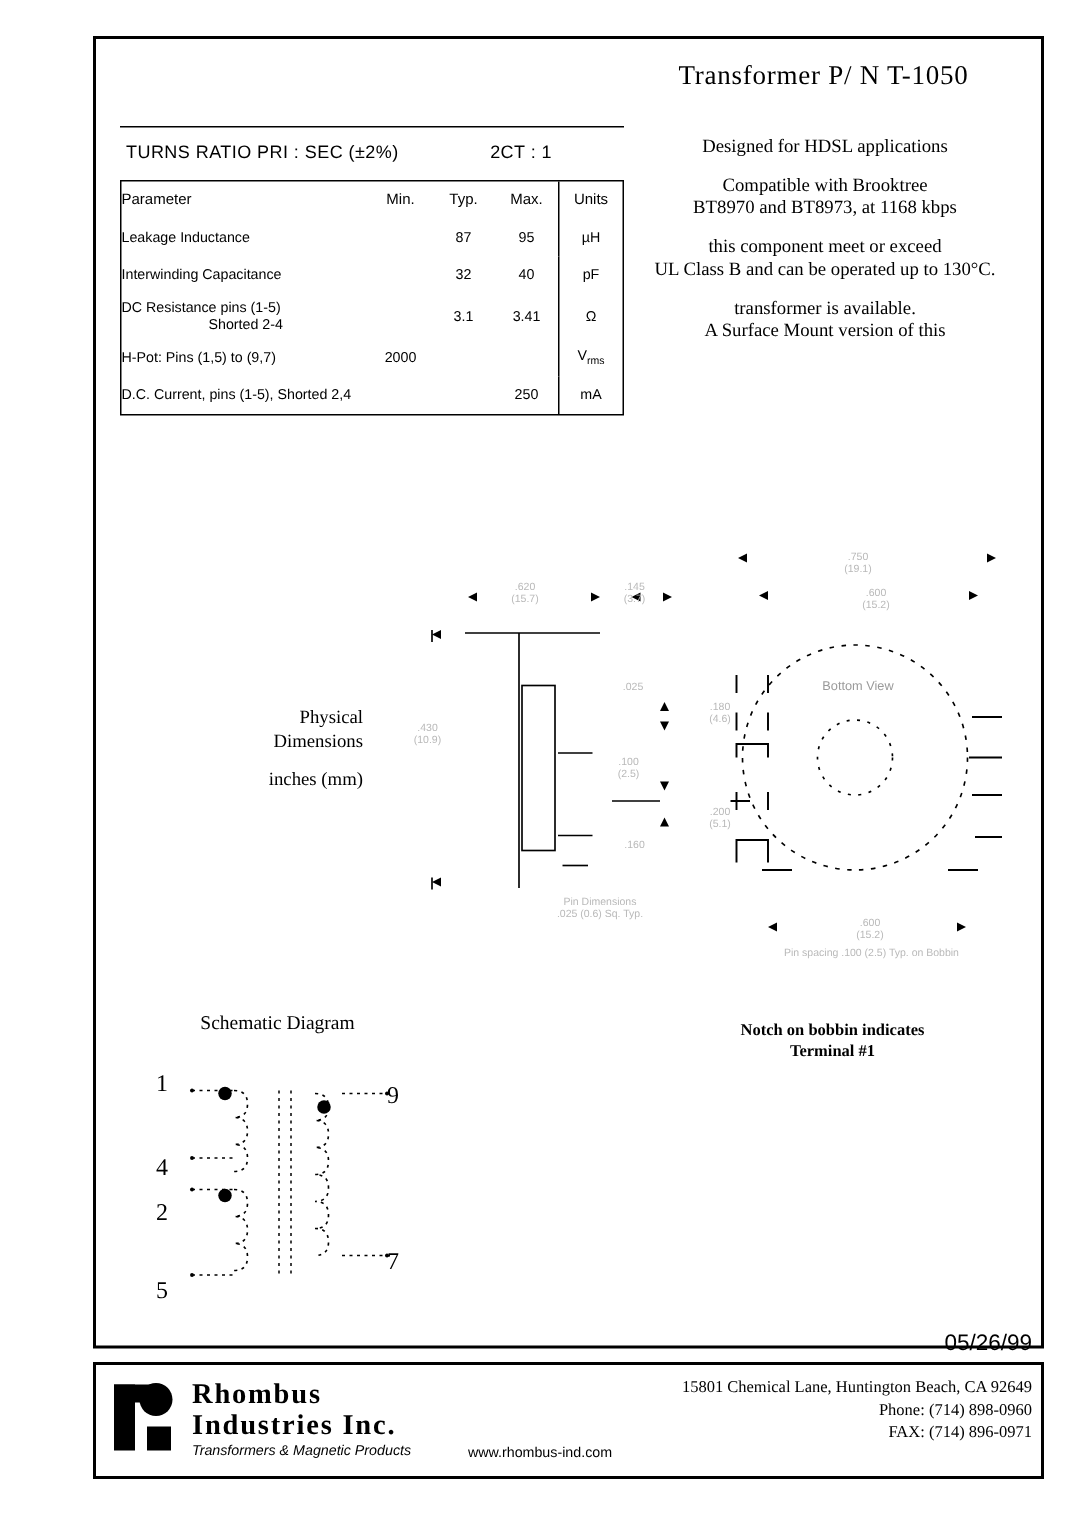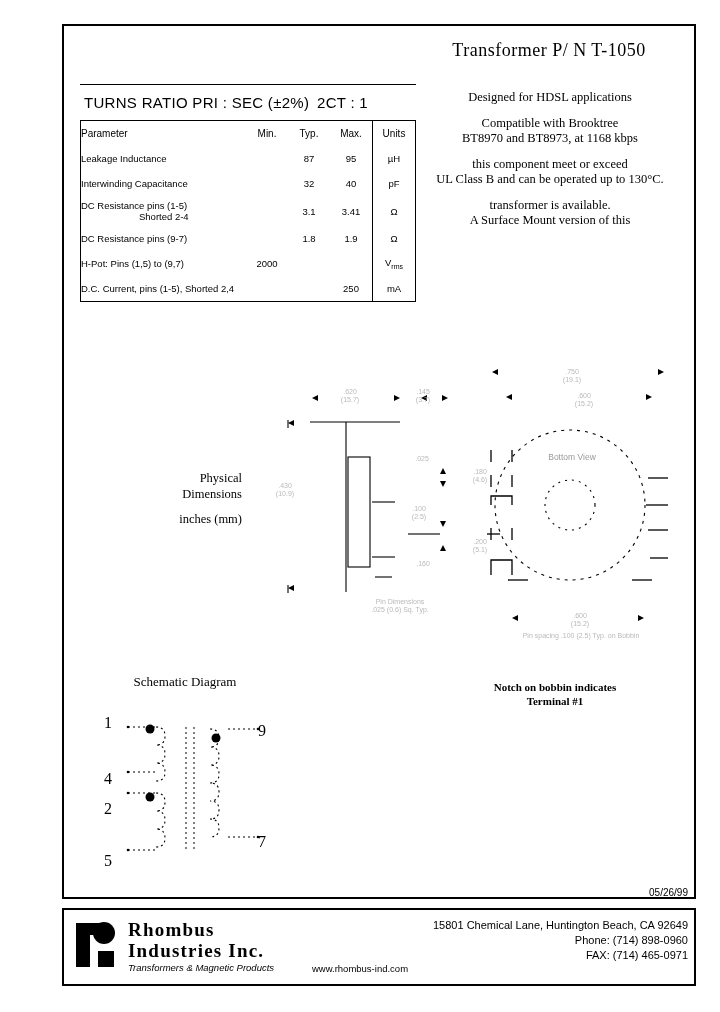--- a/index.html
+++ b/index.html
@@ -12,21 +12,21 @@
   
   #title{position:absolute;left:415px;top:40px;width:268px;text-align:center;font-size:18px;letter-spacing:.5px;white-space:nowrap;}
 
   
   #desc{position:absolute;left:410px;top:90px;width:280px;text-align:center;font-size:12.5px;line-height:15px;}
   #desc .para{margin-bottom:11px;}
   #desc .para:last-child{margin-bottom:0;}
 
   
   #ratio-rule{position:absolute;left:80px;top:84px;width:336px;height:1px;background:#000;}
-  #ratio-row{position:absolute;left:84px;top:94px;width:330px;font-family:"Liberation Sans",sans-serif;font-size:15px;display:flex;justify-content:space-between;letter-spacing:.3px;}
+  #ratio-row{position:absolute;left:84px;top:94px;width:330px;font-family:"Liberation Sans",sans-serif;font-size:12px;display:flex;justify-content:space-between;letter-spacing:.3px;}
   #ratio-row .val{margin-right:46px;}
 
   
   #spec-table{position:absolute;left:80px;top:120px;width:336px;border:1.5px solid #000;box-sizing:border-box;font-family:"Liberation Sans",sans-serif;font-size:9.5px;}
   #spec-table table{width:100%;border-collapse:collapse;}
   #spec-table td{padding:0;vertical-align:middle;}
   #spec-table tr{height:25px;}
   #spec-table tr.tall{height:30px;}
   .c-param{padding-left:7px;text-align:left;}
   .c-param .sub{display:block;padding-left:58px;}
@@ -54,22 +54,22 @@
   #schematic{position:absolute;left:88px;top:705px;width:200px;height:170px;}
   .pin-num{position:absolute;font-family:"Liberation Serif",serif;font-size:16px;}
 
   
   #logo{position:absolute;left:74px;top:921px;width:50px;height:48px;}
   #brand{position:absolute;left:128px;top:920px;line-height:1;}
   #brand .l1,#brand .l2{font-size:19px;font-weight:bold;letter-spacing:1.2px;font-family:"Liberation Serif",serif;}
   #brand .l2{margin-top:2px;}
   #brand .l3{font-size:9.5px;font-style:italic;margin-top:3px;font-family:"Liberation Sans",sans-serif;}
   #website{position:absolute;left:250px;top:963px;width:220px;text-align:center;font-size:9.5px;font-family:"Liberation Sans",sans-serif;}
-  #contact{position:absolute;left:400px;top:918px;width:288px;text-align:right;font-size:11px;line-height:15px;font-family:Liberation Sans, sans-serif;}
-  #datestamp{position:absolute;left:560px;top:887px;width:128px;text-align:right;font-size:10px;font-family:"Liberation Sans",sans-serif;}
+  #contact{position:absolute;left:400px;top:918px;width:288px;text-align:right;font-size:11px;line-height:15px;font-family:Liberation Serif, serif;}
+  #datestamp{position:absolute;left:560px;top:887px;width:128px;text-align:right;font-size:15px;font-family:"Liberation Sans",sans-serif;}
 </style>
 </head>
 <body>
 
 <div id="page-frame"></div>
 <div id="footer-frame"></div>
 
 <div id="title">Transformer  P/ N T-1050</div>
 
 <div id="desc">
@@ -121,27 +121,20 @@
           <td class="c-units">pF</td>
         </tr>
         <tr class="tall">
           <td class="c-param">DC Resistance pins (1-5)<span class="sub">Shorted 2-4</span></td>
           <td class="c-min"></td>
           <td class="c-typ">3.1</td>
           <td class="c-max">3.41</td>
           <td class="c-units">Ω</td>
         </tr>
         <tr>
-          <td class="c-param">DC Resistance pins (9-7)</td>
-          <td class="c-min"></td>
-          <td class="c-typ">1.8</td>
-          <td class="c-max">1.9</td>
-          <td class="c-units">Ω</td>
-        </tr>
-        <tr>
           <td class="c-param">H-Pot:            Pins (1,5) to (9,7)</td>
           <td class="c-min">2000</td>
           <td class="c-typ"></td>
           <td class="c-max"></td>
           <td class="c-units">V<span class="sub2">rms</span></td>
         </tr>
         <tr>
           <td class="c-param">D.C. Current, pins (1-5), Shorted 2,4</td>
           <td class="c-min"></td>
           <td class="c-typ"></td>
@@ -309,14 +302,14 @@
 </svg>
 <div id="brand">
   <div class="l1">Rhombus</div>
   <div class="l2">Industries Inc.</div>
   <div class="l3">Transformers &amp; Magnetic Products</div>
 </div>
 <div id="website">www.rhombus-ind.com</div>
 <div id="contact">
   <div>15801 Chemical Lane, Huntington Beach, CA 92649</div>
   <div>Phone:  (714) 898-0960</div>
-  <div>FAX:  (714) 465-0971</div>
+  <div>FAX:  (714) 896-0971</div>
 </div>
 
 </body></html>

